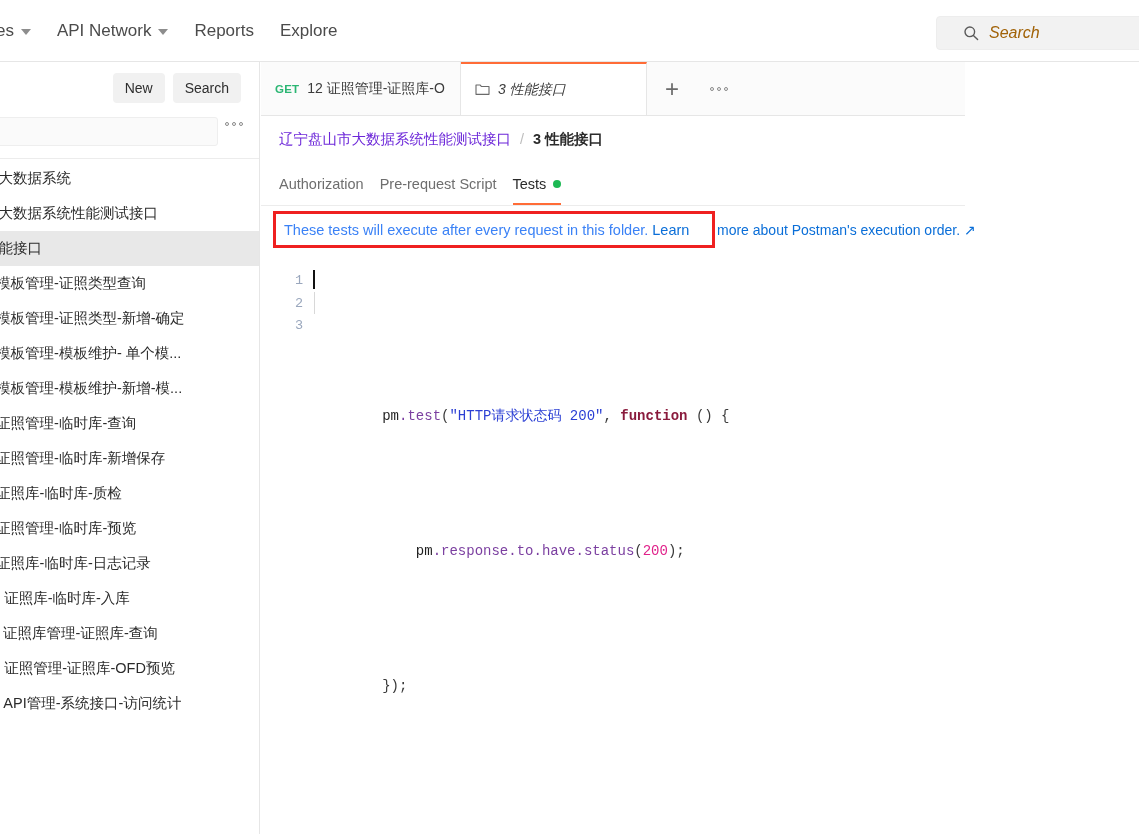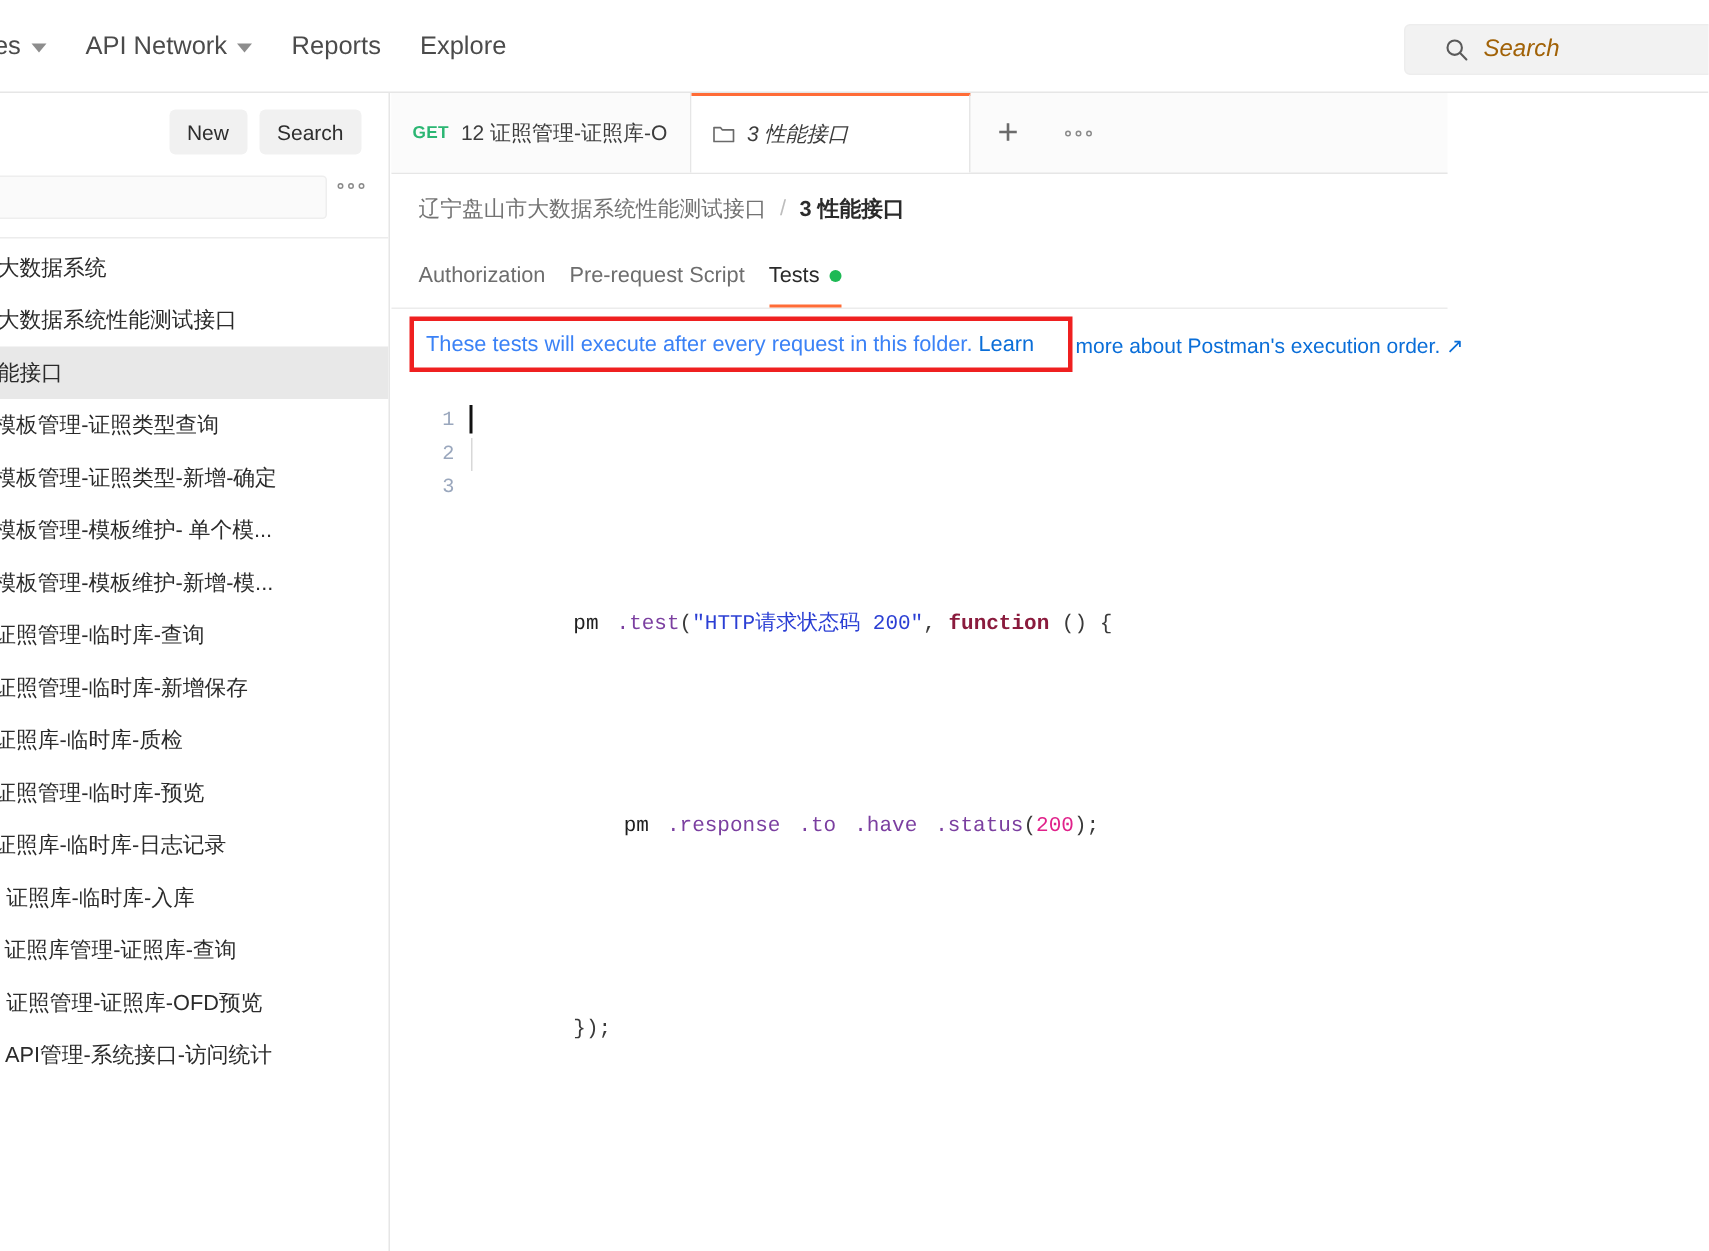--- a/index.html
+++ b/index.html
@@ -117,21 +117,21 @@
   }
   .tab-dots i {
     width: 4px; height: 4px; border-radius: 50%;
     border: 1px solid #8a8a8a; display: block;
   }
 
   .breadcrumb {
     height: 46px; display: flex; align-items: center; gap: 9px;
     padding-left: 18px; font-size: 14.5px;
   }
-  .bc-parent { color: #737373; }
+  .bc-parent { color: #6d28d9; }
   .bc-sep { color: #bdbdbd; }
   .bc-current { color: #2b2b2b; font-weight: bold; }
 
   .subtabs {
     height: 44px; display: flex; align-items: flex-end; gap: 16px;
     padding-left: 18px; border-bottom: 1px solid #ececec;
   }
   .subtab {
     font-size: 14.5px; color: #6e6e6e; padding-bottom: 11px;
     cursor: pointer; display: flex; align-items: center; gap: 7px;
@@ -177,21 +177,21 @@
   .cursor {
     position: absolute; left: 0px; top: 8px;
     width: 2px; height: 19px; background: #111;
   }
   .indent-guide {
     position: absolute; left: 1px; top: 30px;
     width: 1px; height: 22px; background: #d8d8d8;
   }
   .code-line { padding-left: 2px; }
   .tok-plain   { color: #1f1f1f; }
-  .tok-prop    { color: #7b3fa0; margin-left: 12px; }
+  .tok-prop    { color: #7b3fa0; }
   .tok-string  { color: #2b3fd4; }
   .tok-kw      { color: #8a1b3d; font-weight: bold; }
   .tok-num     { color: #e0218a; }
   .tok-punc    { color: #3a3a3a; }
 </style>
 </head>
 <body>
 
 <div class="topnav">
   <div class="nav-group">

